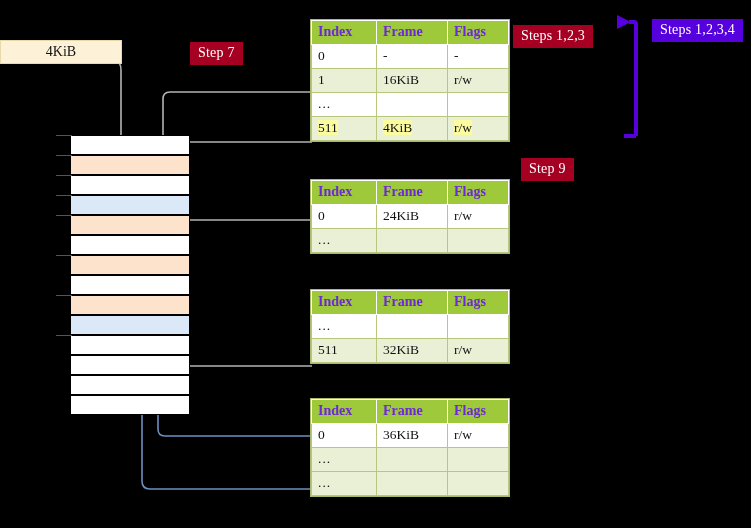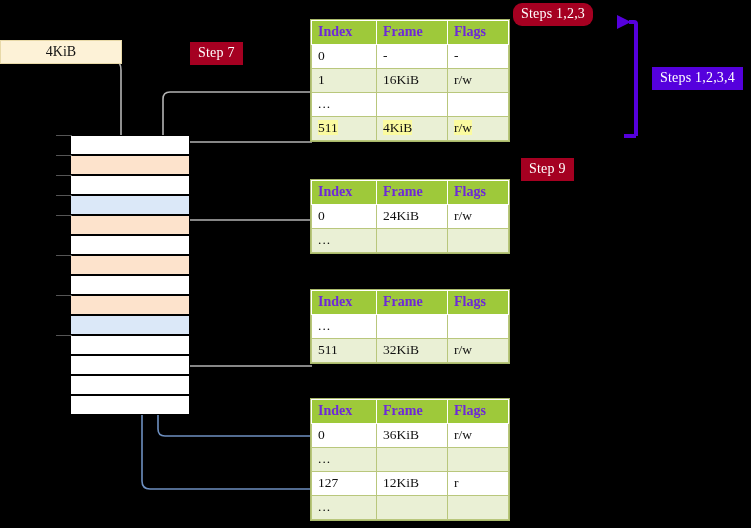--- a/index.html
+++ b/index.html
@@ -140,25 +140,25 @@
   </svg>
 
   <div class="kib-box" style="left:0px;top:40px;width:120px;height:22px;">
     <span>4KiB</span>
   </div>
 
   <div class="badge red" style="left:190px;top:42px;">
     <span>Step 7</span>
   </div>
 
-  <div class="badge red" style="left:513px;top:3px;border-radius:9px;">
+  <div class="badge red" style="left:513px;top:25px;">
     <span>Steps 1,2,3</span>
   </div>
 
-  <div class="badge blue" style="left:652px;top:19px;margin-top:48px;">
+  <div class="badge blue" style="left:652px;top:19px;">
     <span>Steps 1,2,3,4</span>
   </div>
 
   <div class="badge red" style="left:521px;top:158px;">
     <span>Step 9</span>
   </div>
 
   <div class="memcol" id="memcol" style="left:70px;top:135px;width:120px;height:280px;">
       <div class="memrow" style="top: 0px; width: 120px; height: 20px;"></div>
       <div class="memrow orange" style="top: 20px; width: 120px; height: 20px;"></div>
@@ -274,25 +274,20 @@
         <tr class="odd">
           <td class="cw-idx"><span>0</span></td>
           <td class="cw-frm"><span>36KiB</span></td>
           <td class="cw-flg"><span>r/w</span></td>
         </tr>
         <tr class="even">
           <td class="cw-idx"><span class="dots">...</span></td>
           <td class="cw-frm"><span></span></td>
           <td class="cw-flg"><span></span></td>
         </tr>
-        <tr class="odd">
-          <td class="cw-idx"><span>127</span></td>
-          <td class="cw-frm"><span>12KiB</span></td>
-          <td class="cw-flg"><span>r</span></td>
-        </tr>
         <tr class="even">
           <td class="cw-idx"><span class="dots">...</span></td>
           <td class="cw-frm"><span></span></td>
           <td class="cw-flg"><span></span></td>
         </tr>
       </tbody>
   </table>
 
 </div>
 

